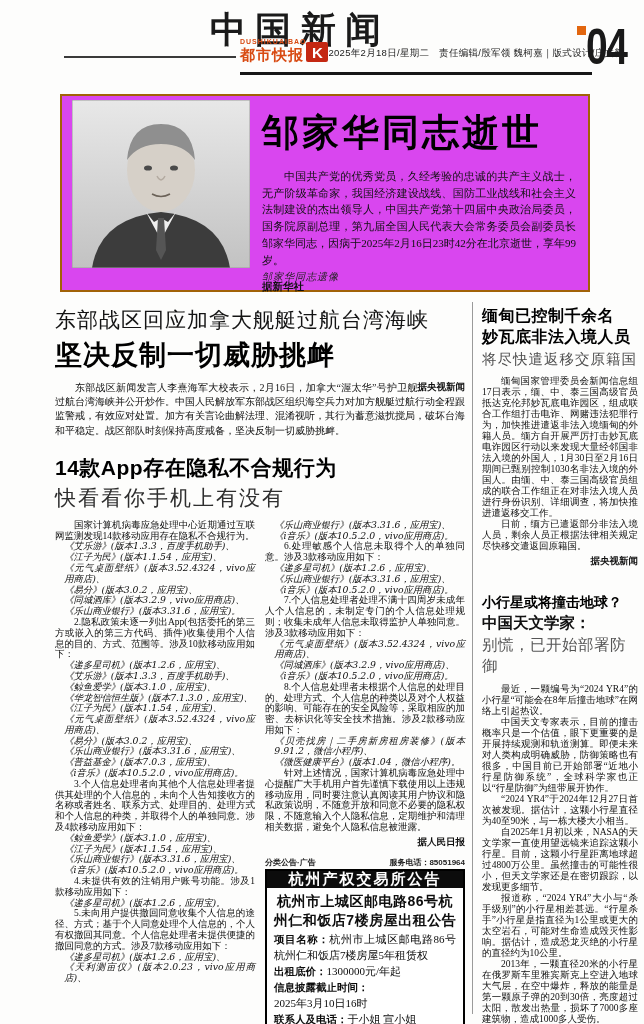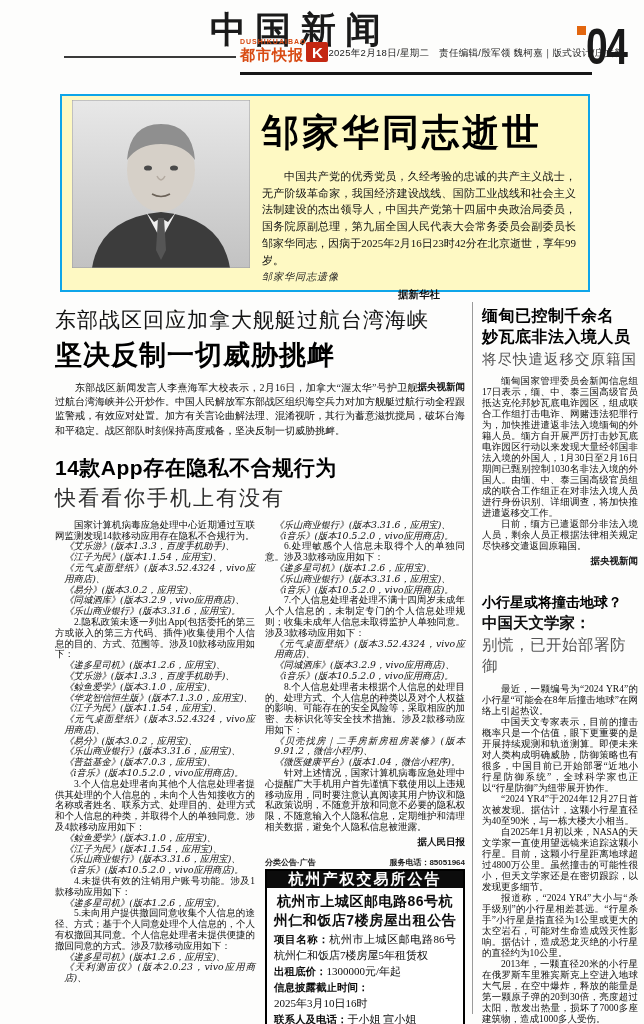--- a/index.html
+++ b/index.html
@@ -21,27 +21,27 @@
   .brand-cn{font-family:"Liberation Sans",sans-serif;font-size:15px;font-weight:800;color:#d84a12;letter-spacing:1px;margin-top:2px;}
   .k-box{width:22px;height:20px;background:#c3261280;background:#c42812;color:#fff;display:flex;align-items:center;justify-content:center;
     font-family:"Liberation Sans",sans-serif;font-weight:800;font-size:15px;border-radius:2px;}
   .dateline{font-family:"Liberation Sans",sans-serif;font-size:9.5px;color:#1c1c1c;padding-bottom:2px;letter-spacing:.3px;}
   .head-rule-thick{position:absolute;left:240px;top:72px;width:352px;height:3px;background:#171717;}
   .page-no-wrap{position:absolute;right:6px;top:22px;display:flex;align-items:flex-start;}
   .page-no-square{width:9px;height:9px;background:#e2660f;margin-top:4px;}
   .page-no{font-family:"Liberation Sans",sans-serif;font-size:50px;font-weight:800;color:#191919;
     line-height:1;transform:scaleX(.78);transform-origin:left top;letter-spacing:-2px;}
   
-  .obit-box{position:absolute;left:60px;top:94px;width:526px;height:194px;border:2px solid #0ea5e9;background:#fef9c3;}
+  .obit-box{position:absolute;left:60px;top:94px;width:526px;height:194px;border:2px solid #a16207;background:#d946ef;}
   .obit-photo{position:absolute;left:10px;top:4px;width:178px;height:168px;}
   .obit-caption{position:absolute;left:200px;bottom:6px;font-size:10px;font-style:italic;color:#222;letter-spacing:1px;}
   .obit-right{position:absolute;left:200px;top:10px;width:314px;}
   .obit-title{font-family:"Liberation Sans",sans-serif;font-size:37px;font-weight:800;letter-spacing:3px;color:#000;margin:2px 0 10px 0;}
   .obit-body{font-size:11px;line-height:1.52;text-align:justify;text-indent:2em;color:#101010;}
-  .obit-credit{text-align:center;font-size:10.5px;font-weight:700;margin-top:20px;}
+  .obit-credit{text-align:left;font-size:10.5px;font-weight:700;margin-top:12px;}
   
   .main-left{position:absolute;left:55px;top:306px;width:410px;}
   .kicker{font-family:"Liberation Sans",sans-serif;font-size:21px;font-weight:400;color:#141414;letter-spacing:1px;}
   .big-title{font-family:"Liberation Sans",sans-serif;font-size:27px;font-weight:800;color:#000;margin-top:3px;letter-spacing:1px;}
   .article-body{font-size:10px;line-height:1.42;text-align:justify;text-indent:2em;margin-top:8px;color:#0e0e0e;}
   .inline-credit{float:right;font-weight:700;font-size:9.5px;text-indent:0;}
   .app-head{margin-top:16px;}
   .app-title{font-family:"Liberation Sans",sans-serif;font-size:21px;font-weight:800;color:#000;letter-spacing:.5px;}
   .app-subtitle{font-family:"Liberation Sans",sans-serif;font-size:21px;font-weight:400;color:#2e2e2e;letter-spacing:2px;margin-top:2px;}
   .app-cols{display:flex;gap:10px;margin-top:8px;}

